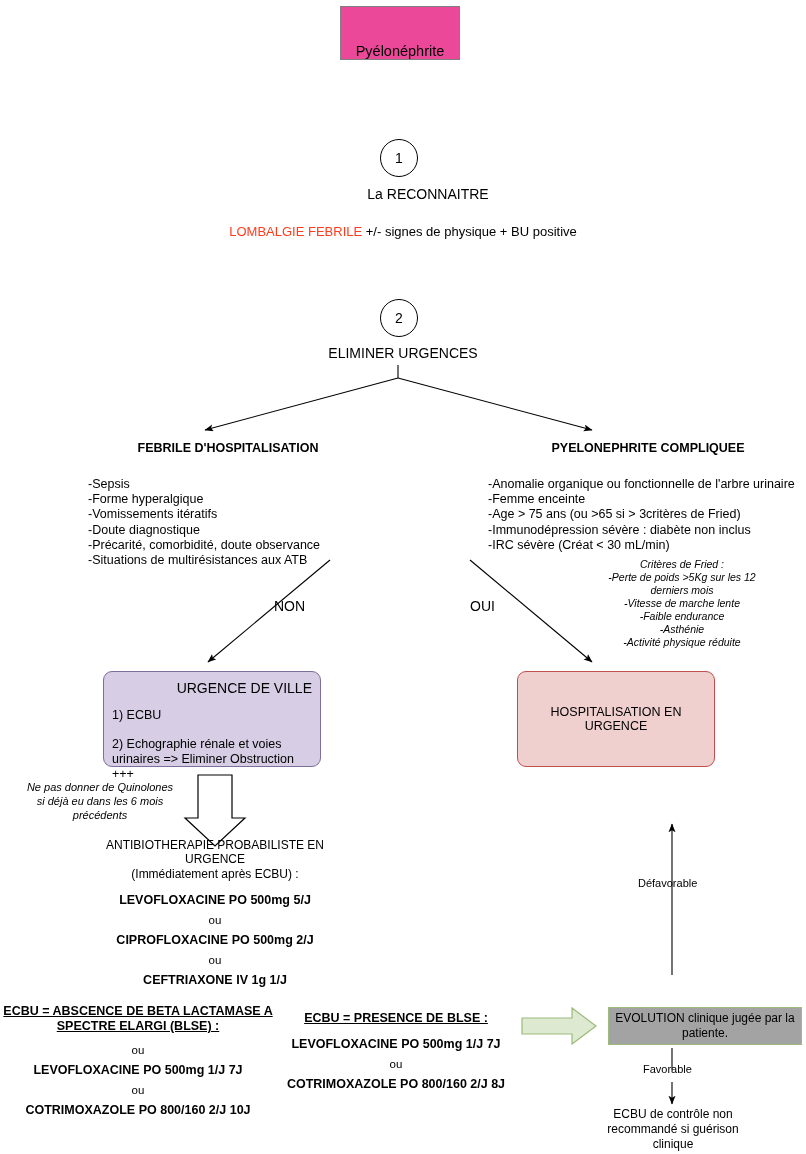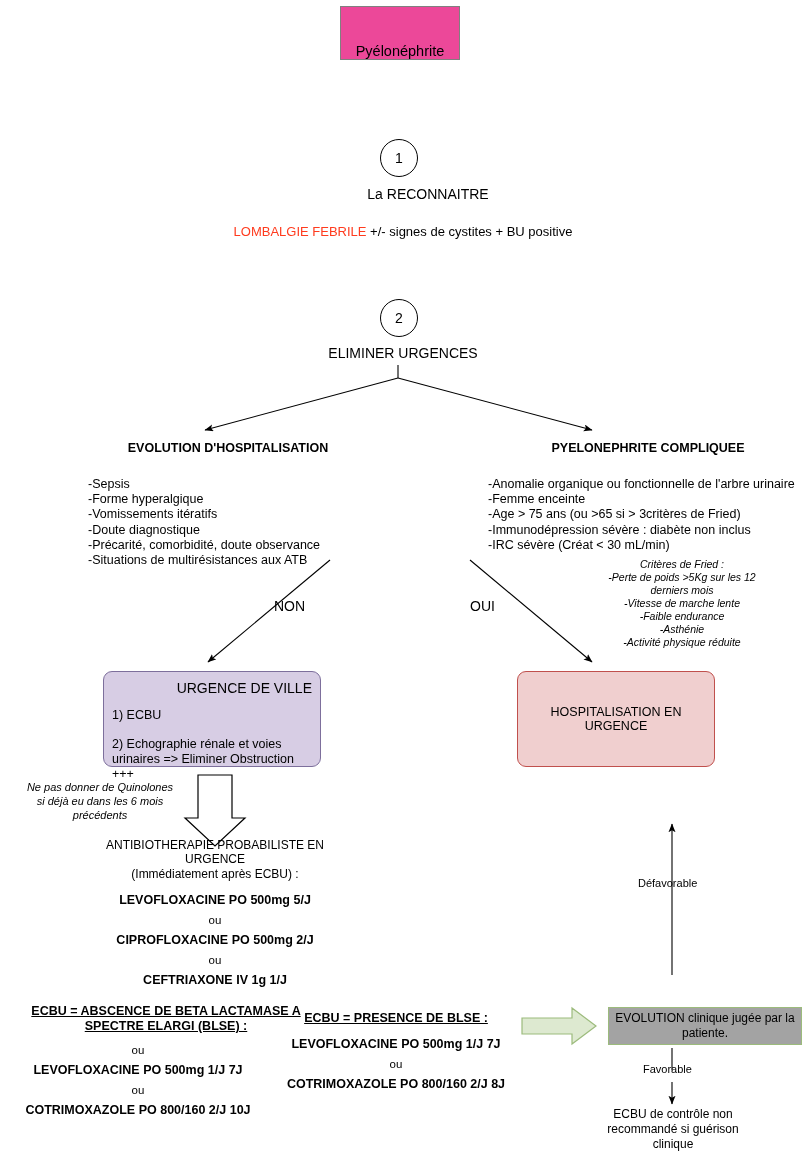--- a/index.html
+++ b/index.html
@@ -175,29 +175,29 @@
   <div class="abs title-box">
     <span>Pyélonéphrite</span>
   </div>
 
 
   <div class="abs num-circle" style="left:380px; top:139px;">
     <span>1</span>
   </div>
   <div class="abs center-line t14" style="top:186px;padding-left:25px;">La RECONNAITRE</div>
   <div class="abs center-line t13" style="top:224px;">
-    <span class="red">LOMBALGIE FEBRILE</span><span> +/- signes de cystites + BU positive</span>
+    <span class="red">LOMBALGIE FEBRILE</span><span> +/- signes de physique + BU positive</span>
   </div>
 
   <div class="abs num-circle" style="left:380px; top:299px;">
     <span>2</span>
   </div>
   <div class="abs center-line t14" style="top:345px;">ELIMINER URGENCES</div>
 
-  <div class="abs branch-head" style="left:78px; top:441px; width:300px;">EVOLUTION
+  <div class="abs branch-head" style="left:78px; top:441px; width:300px;">FEBRILE
 D'HOSPITALISATION</div>
   <div class="abs bullet-list" style="left:88px; top:477px; width:330px;">-Sepsis
 -Forme hyperalgique
 -Vomissements itératifs
 -Doute diagnostique
 -Précarité, comorbidité, doute observance
 -Situations de multirésistances aux ATB</div>
 
   <div class="abs branch-head" style="left:490px; top:441px; width:316px;">PYELONEPHRITE
 COMPLIQUEE</div>
@@ -235,21 +235,21 @@
   <div class="abs center-line t12" style="top:867px; left:0; width:430px;">(Immédiatement après ECBU) :</div>
 
   <div class="abs stack" style="left:0; top:893px; width:430px;">
     <div class="drug">LEVOFLOXACINE PO 500mg 5/J</div>
     <div class="ou" style="margin-top:7px;">ou</div>
     <div class="drug" style="margin-top:7px;">CIPROFLOXACINE PO 500mg 2/J</div>
     <div class="ou" style="margin-top:7px;">ou</div>
     <div class="drug" style="margin-top:7px;">CEFTRIAXONE IV  1g 1/J</div>
   </div>
 
-  <div class="abs col-head" style="left:2px; top:1004px; width:272px;margin-left:28px;">ECBU = ABSCENCE DE BETA LACTAMASE A
+  <div class="abs col-head" style="left:2px; top:1004px; width:272px;">ECBU = ABSCENCE DE BETA LACTAMASE A
 SPECTRE ELARGI (BLSE) :</div>
   <div class="abs stack" style="left:2px; top:1037px; width:272px;">
     <div class="ou" style="margin-top:7px;">ou</div>
     <div class="drug" style="margin-top:7px;">LEVOFLOXACINE PO 500mg 1/J  7J</div>
     <div class="ou" style="margin-top:7px;">ou</div>
     <div class="drug" style="margin-top:7px;">COTRIMOXAZOLE PO 800/160 2/J 10J</div>
   </div>
 
   <div class="abs col-head" style="left:272px; top:1011px; width:248px;">ECBU = PRESENCE DE BLSE :</div>
   <div class="abs stack" style="left:272px; top:1037px; width:248px;">

